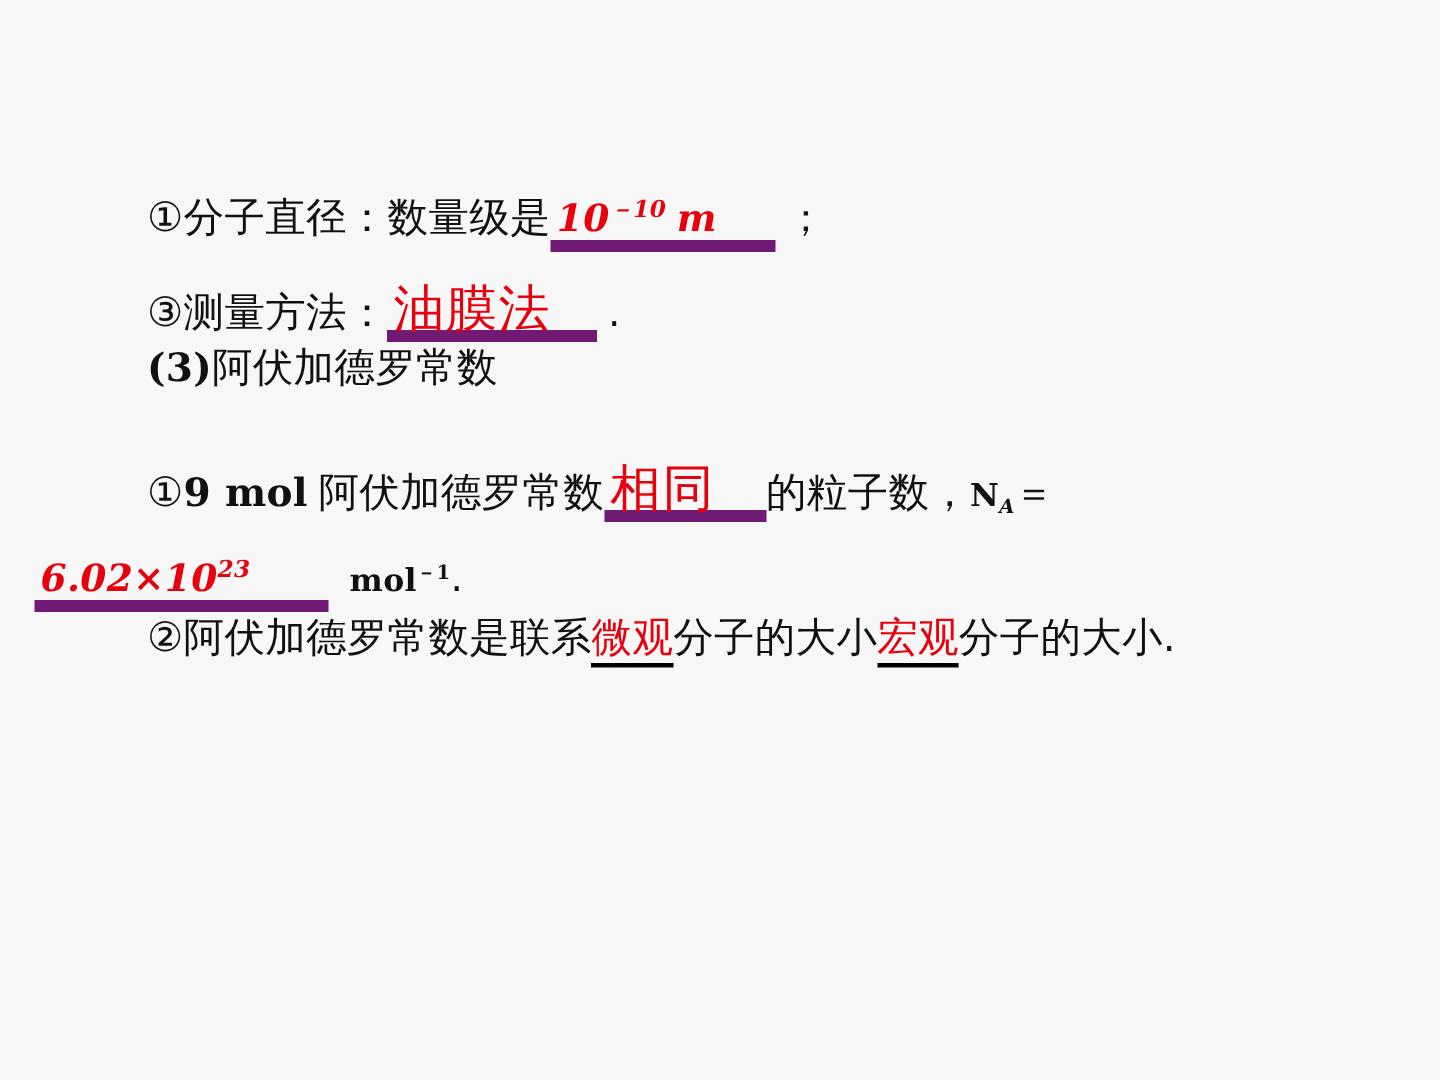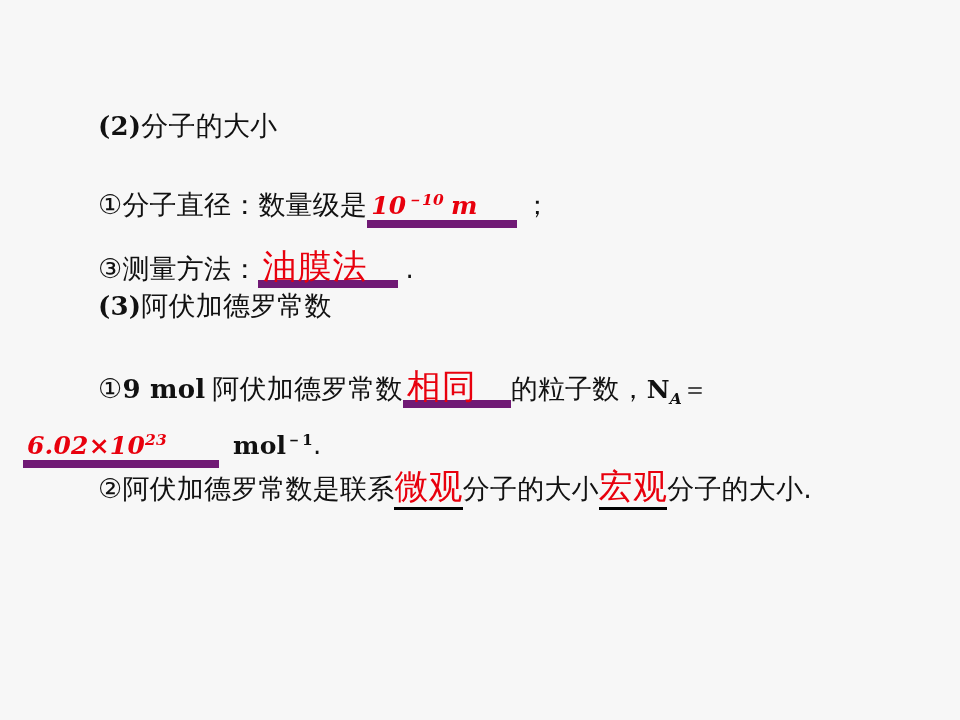--- a/index.html
+++ b/index.html
@@ -90,42 +90,42 @@
     font-family: "DejaVu Sans", "Liberation Sans", sans-serif;
     font-size: 34px;
     font-weight: normal;
     letter-spacing: 1px;
   }
 
   
   .ul-red {
     color: #e8000d;
     font-family: "DejaVu Sans", "Liberation Sans", sans-serif;
-    font-size: 34px;
+    font-size: 27px;
     border-bottom: 3px solid #000000;
     padding-bottom: 1px;
   }
 
   .sup {
     font-size: 0.62em;
     vertical-align: super;
     line-height: 0;
   }
   .sub {
     font-size: 0.62em;
     vertical-align: sub;
     line-height: 0;
     font-style: italic;
   }
 
   .blk {
     color: #111111;
     font-family: "DejaVu Serif", "Liberation Serif", serif;
     font-weight: bold;
-    font-size: 25px;
+    font-size: 21px;
   }
 
   .punct {
     font-family: "DejaVu Sans", "Liberation Sans", sans-serif;
     font-size: 26px;
     color: #111111;
   }
 
   .gap-sm { display: inline-block; width: 7px; }
   .gap-md { display: inline-block; width: 14px; }
@@ -136,23 +136,20 @@
   .w-d3 { min-width: 140px; }
   .w-d4 { min-width: 108px; }
   .w-d5 { min-width: 196px; }
 </style>
 </head>
 <body>
 
 <div class="slide">
   <div class="content">
 
-    <div class="line">
-      <span class="bold-lat">(2)</span><span class="cn">分子的大小</span>
-    </div>
 
     <div class="line">
       <span class="circled">①</span><span class="cn">分子直径：数量级是</span><span class="blank math w-d1"><span>10</span><span class="sup">－10</span><span class="gap-sm"></span><span>m</span></span><span class="gap-sm"></span><span class="punct">；</span>
     </div>
 
 
     <div class="line">
       <span class="circled">③</span><span class="cn">测量方法：</span><span class="blank cnans w-d3">油膜法</span><span class="gap-sm"></span><span class="punct">.</span>
     </div>
 

